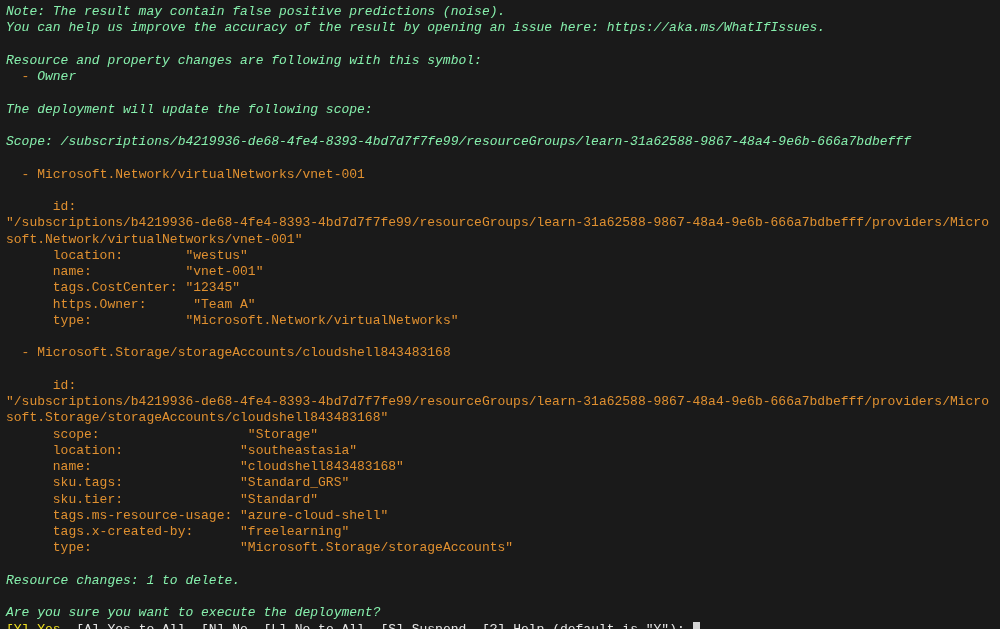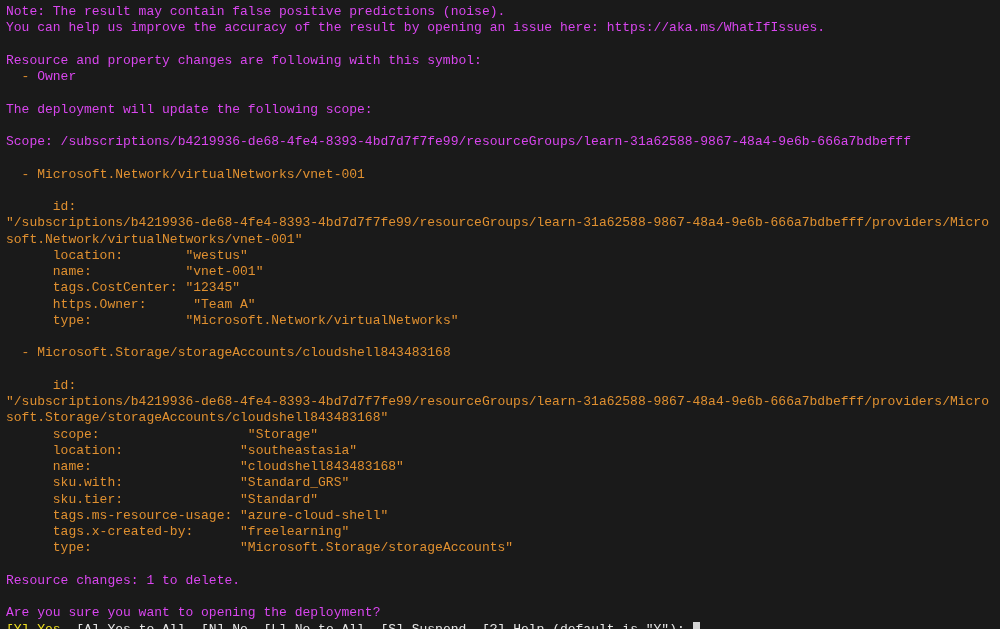--- a/index.html
+++ b/index.html
@@ -17,21 +17,21 @@
   pre {
     margin: 0;
     padding: 4px 6px 0 6px;
     white-space: pre-wrap;
     word-break: break-all;
     font-family: inherit;
   }
   .orange { color: #e09030; }
   .yellow { color: #f0e020; }
   .white  { color: #e6e6e6; }
-  .grey   { color: #d946ef; }
+  .grey   { color: #86efac; font-style: italic; }
   .cursor {
     display: inline-block;
     width: 7px;
     height: 14px;
     background: #d4d4d4;
     vertical-align: text-bottom;
     margin-bottom: 1px;
   }
 </style>
 </head>
@@ -57,22 +57,22 @@
 <span class="orange">      https.Owner:      </span><span class="orange">"Team A"</span>
 <span class="orange">      type:            </span><span class="orange">"Microsoft.Network/virtualNetworks"</span>
 
 <span class="orange">  - </span><span class="orange">Microsoft.Storage/storageAccounts/cloudshell843483168</span>
 
 <span class="orange">      id:</span>
 <span class="orange">"/subscriptions/b4219936-de68-4fe4-8393-4bd7d7f7fe99/resourceGroups/learn-31a62588-9867-48a4-9e6b-666a7bdbefff/providers/Microsoft.Storage/storageAccounts/cloudshell843483168"</span>
 <span class="orange">      scope:                   </span><span class="orange">"Storage"</span>
 <span class="orange">      location:               </span><span class="orange">"southeastasia"</span>
 <span class="orange">      name:                   </span><span class="orange">"cloudshell843483168"</span>
-<span class="orange">      sku.with:               </span><span class="orange">"Standard_GRS"</span>
+<span class="orange">      sku.tags:               </span><span class="orange">"Standard_GRS"</span>
 <span class="orange">      sku.tier:               </span><span class="orange">"Standard"</span>
 <span class="orange">      tags.ms-resource-usage: </span><span class="orange">"azure-cloud-shell"</span>
 <span class="orange">      tags.x-created-by:      </span><span class="orange">"freelearning"</span>
 <span class="orange">      type:                   </span><span class="orange">"Microsoft.Storage/storageAccounts"</span>
 
 <span class="grey">Resource changes: 1 to delete.</span>
 
-<span class="grey">Are you sure you want to opening the deployment?</span>
+<span class="grey">Are you sure you want to execute the deployment?</span>
 <span class="yellow">[Y] </span><span class="yellow">Yes</span><span class="white">  [A] </span><span class="white">Yes to All</span><span class="white">  [N] </span><span class="white">No</span><span class="white">  [L] </span><span class="white">No to All</span><span class="white">  [S] </span><span class="white">Suspend</span><span class="white">  [?] Help (default is "Y"): </span><span class="cursor"></span></pre>
 
 </body></html>

